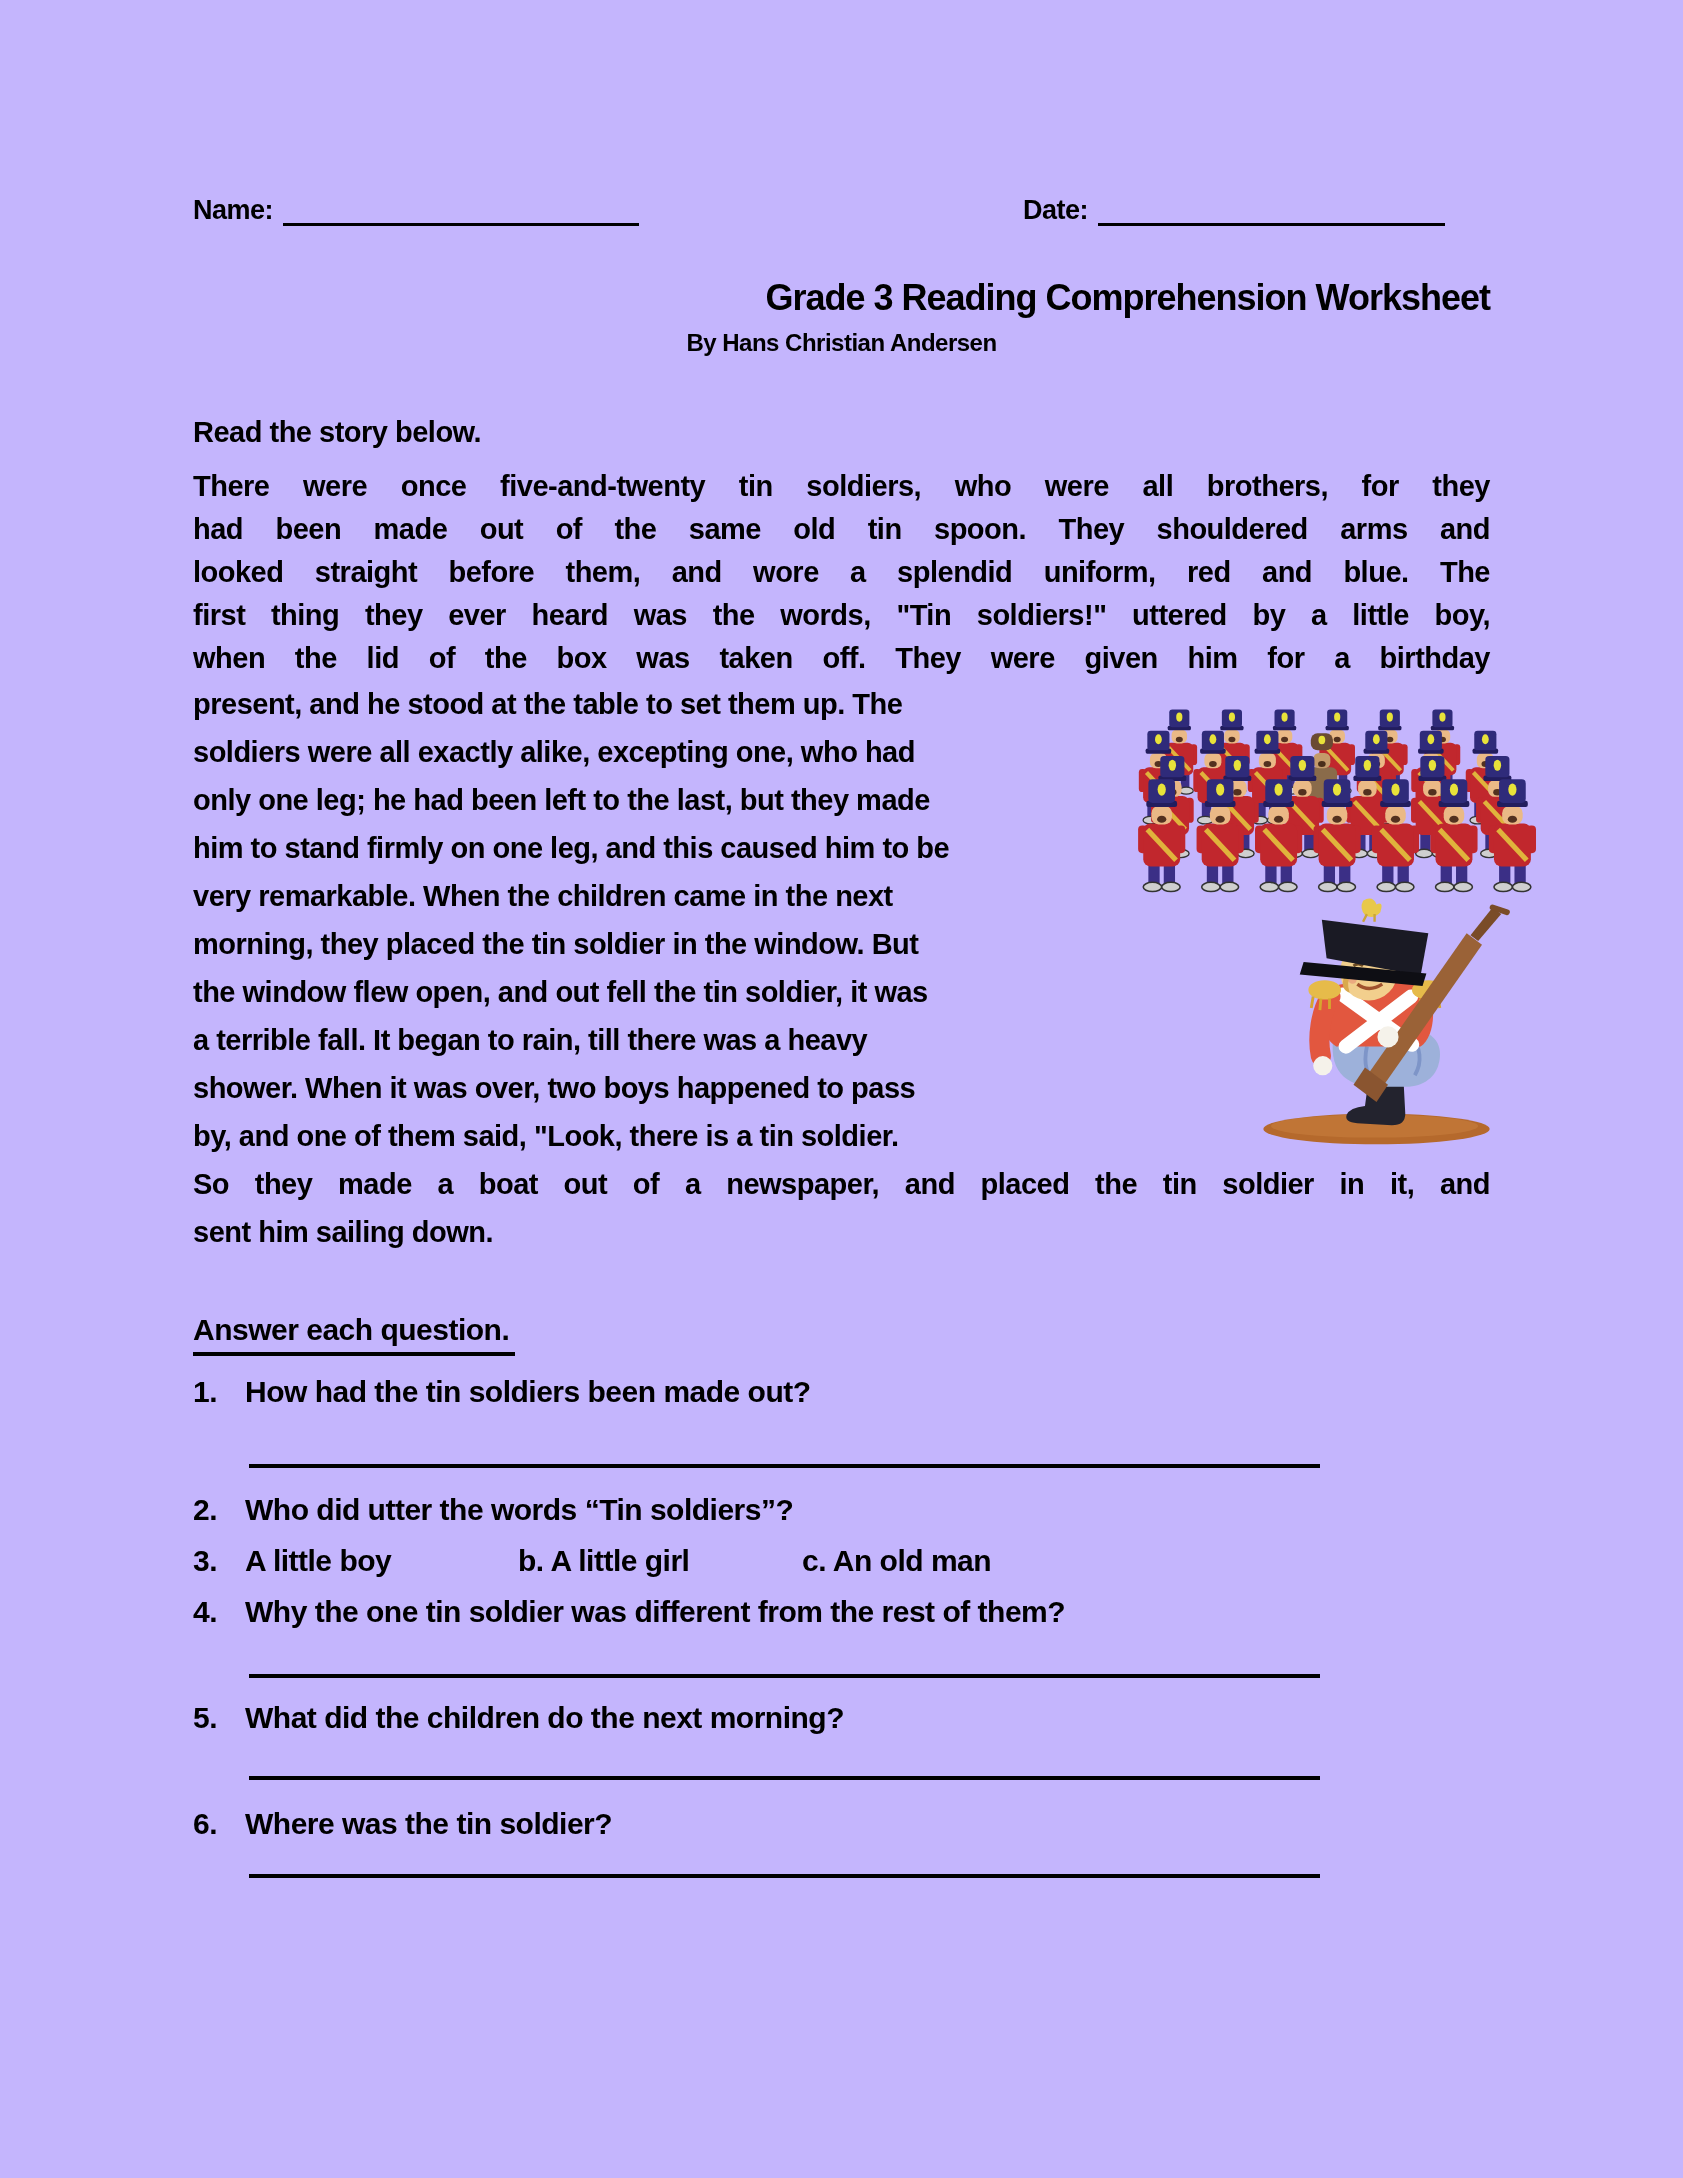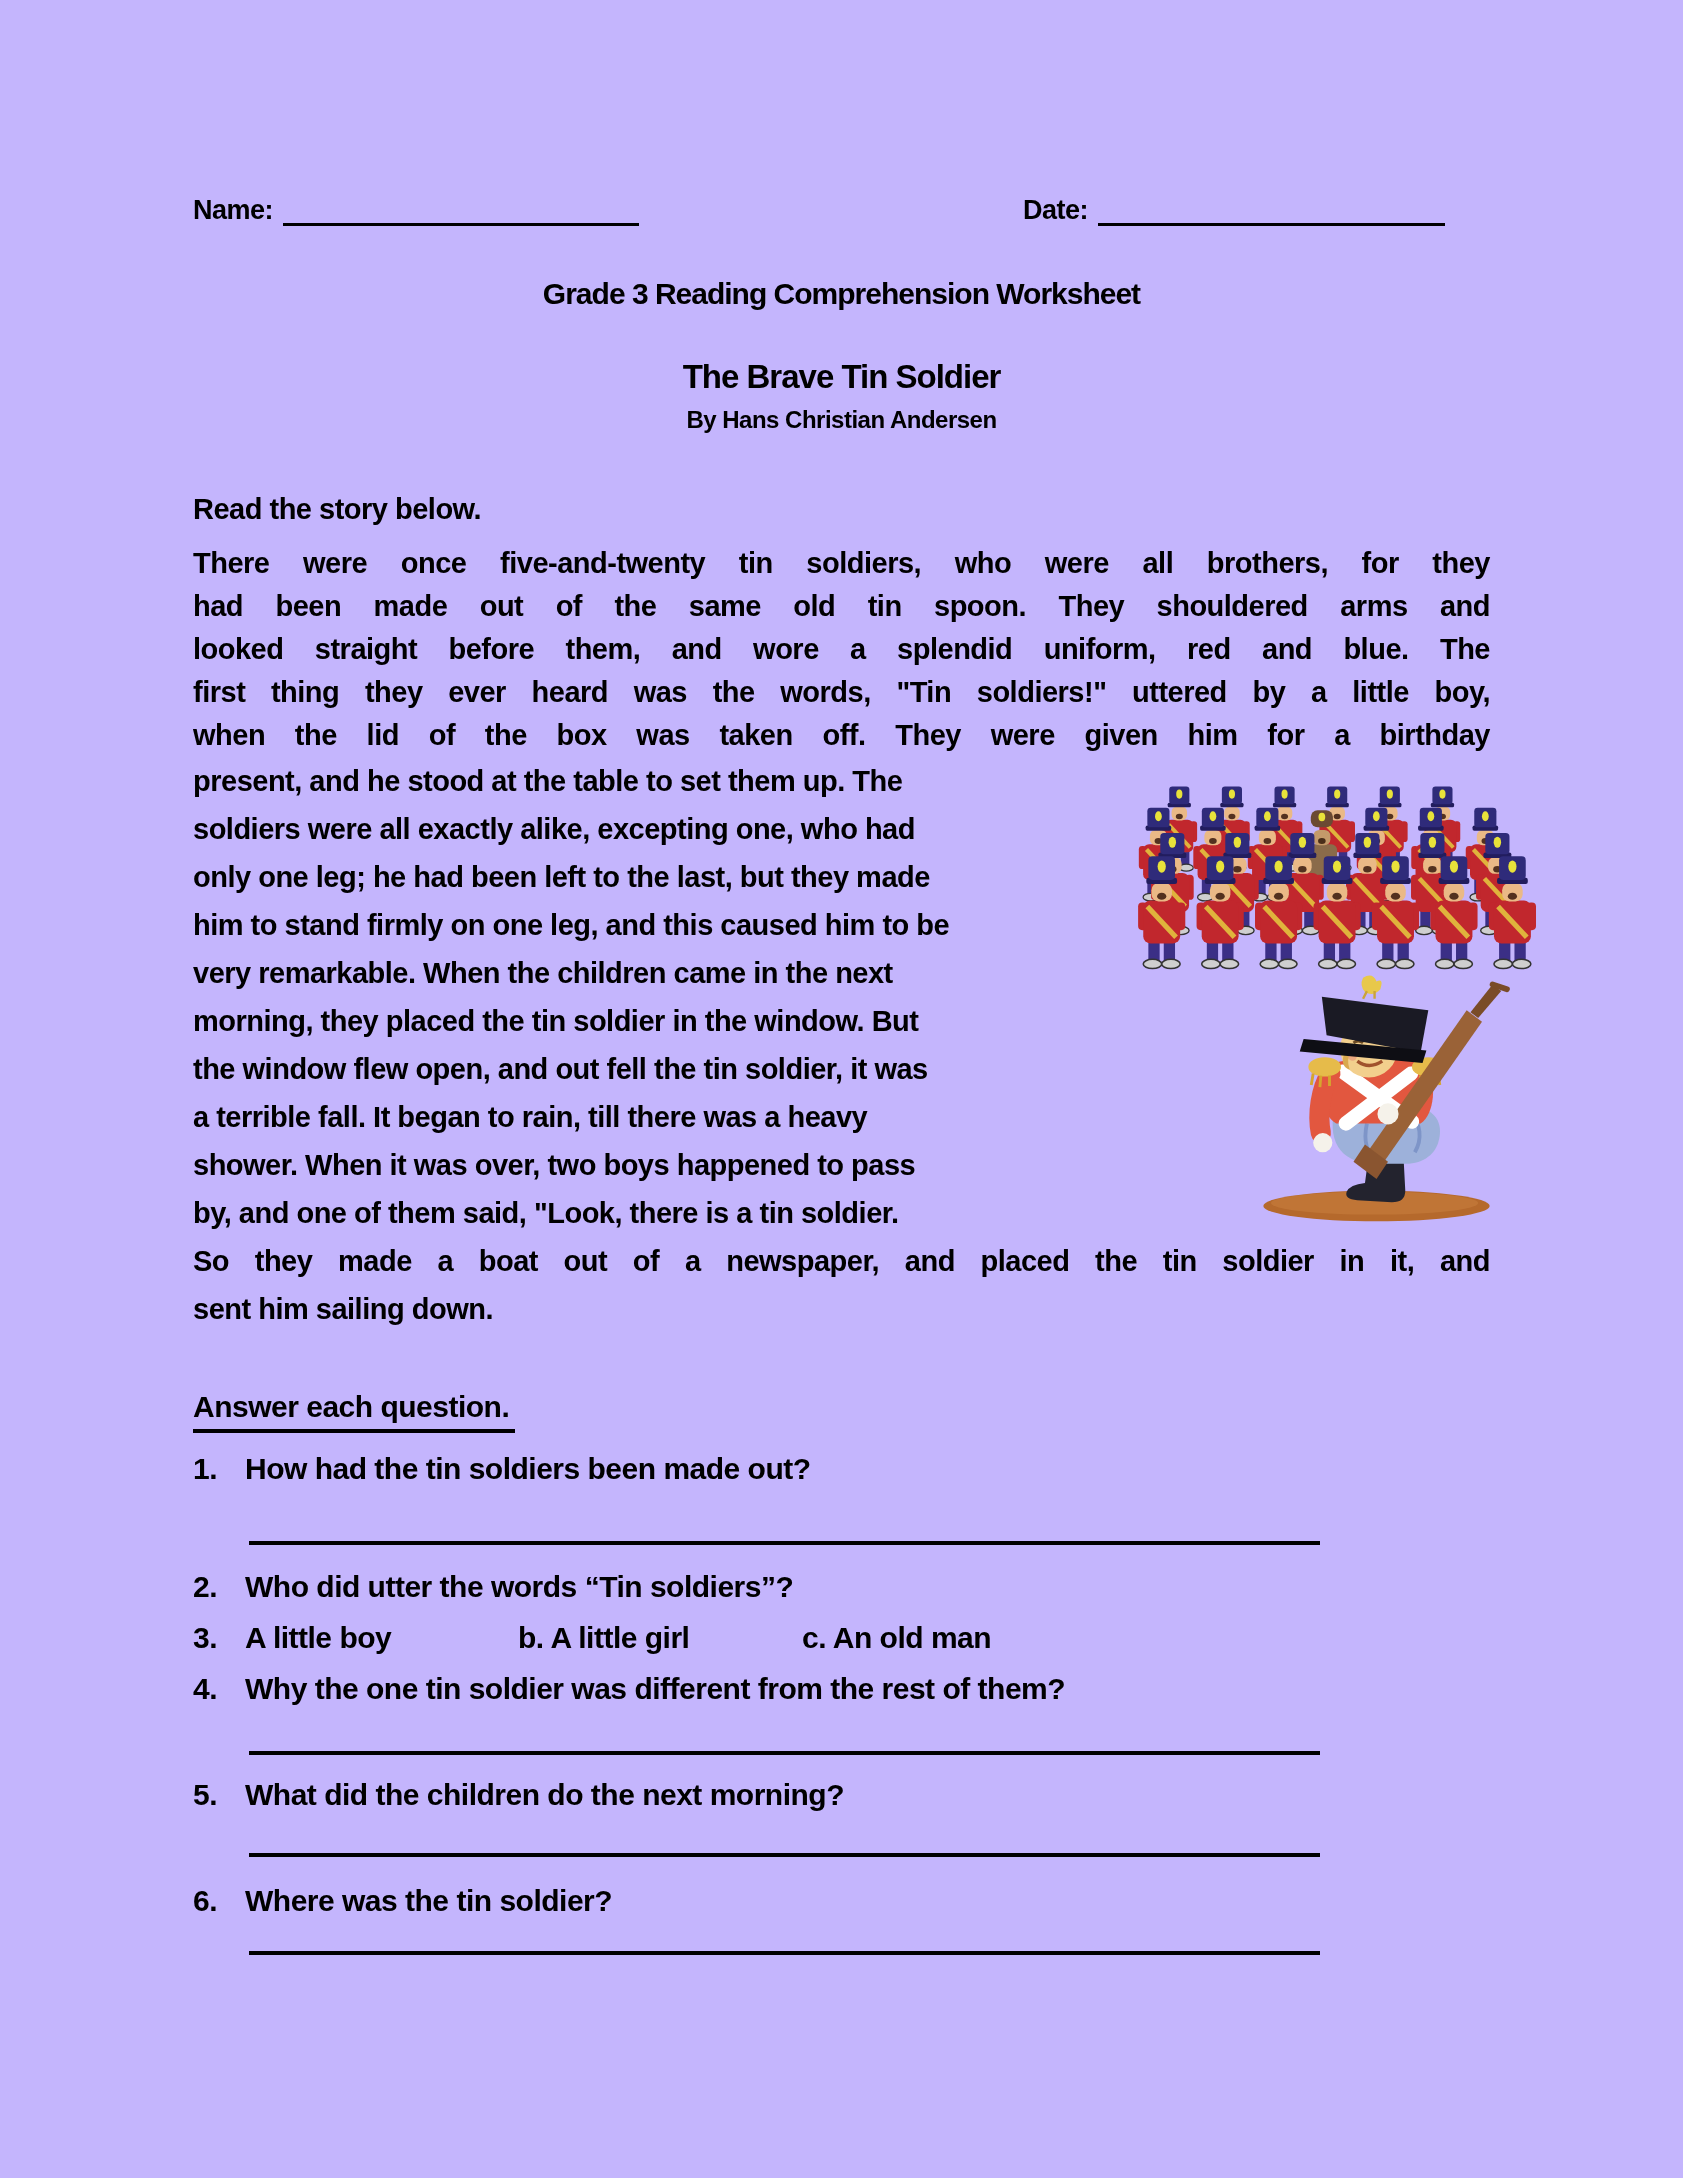--- a/index.html
+++ b/index.html
@@ -15,21 +15,21 @@
     letter-spacing:-0.5px;
   }
   
   .header-row{display:flex;align-items:flex-end;font-size:27px;height:38px;}
   .hdr-field{display:flex;align-items:flex-end;}
   .blank{display:inline-block;border-bottom:3px solid #000;height:30px;margin-left:10px;}
   .name-blank{width:356px;}
   .date-blank{width:347px;}
   .hdr-date{margin-left:auto;margin-right:45px;align-items:flex-end;}
   
-  .main-title{font-size:30px;text-align:center;margin:51px 0 0 0;letter-spacing:-1px;}
+  .main-title{font-size:36px;text-align:right;margin:51px 0 0 0;letter-spacing:-1px;}
   .story-title{font-size:33px;text-align:center;margin:47px 0 0 0;letter-spacing:-1px;}
   .author{font-size:24px;text-align:center;margin:10px 0 0 0;}
   .read-instr{font-size:29px;margin-top:59px;}
   
   .story{position:relative;margin-top:16px;font-size:29px;}
   .story-line{width:1297px;height:43px;line-height:43px;}
   .story-line.justify{text-align:justify;text-align-last:justify;}
   .story-line.narrow{width:941px;height:48px;line-height:48px;}
   .story-line.tail{height:48px;line-height:48px;}
   .illus{position:absolute;left:0;top:0;width:0;height:0;}
@@ -60,21 +60,20 @@
       <span>Name:</span>
       <span class="blank name-blank"></span>
     </div>
     <div class="hdr-field hdr-date">
       <span>Date:</span>
       <span class="blank date-blank"></span>
     </div>
   </div>
 
   <div class="main-title">Grade 3 Reading Comprehension Worksheet</div>
-  <div class="story-title">The Brave Tin Soldier</div>
   <div class="author">By Hans Christian Andersen</div>
 
   <div class="read-instr">Read the story below.</div>
 
   <div class="story">
     <div class="story-line justify">There were once five-and-twenty tin soldiers, who were all brothers, for they</div>
     <div class="story-line justify">had been made out of the same old tin spoon. They shouldered arms and</div>
     <div class="story-line justify">looked straight before them, and wore a splendid uniform, red and blue. The</div>
     <div class="story-line justify">first thing they ever heard was the words, "Tin soldiers!" uttered by a little boy,</div>
     <div class="story-line justify">when the lid of the box was taken off. They were given him for a birthday</div>

